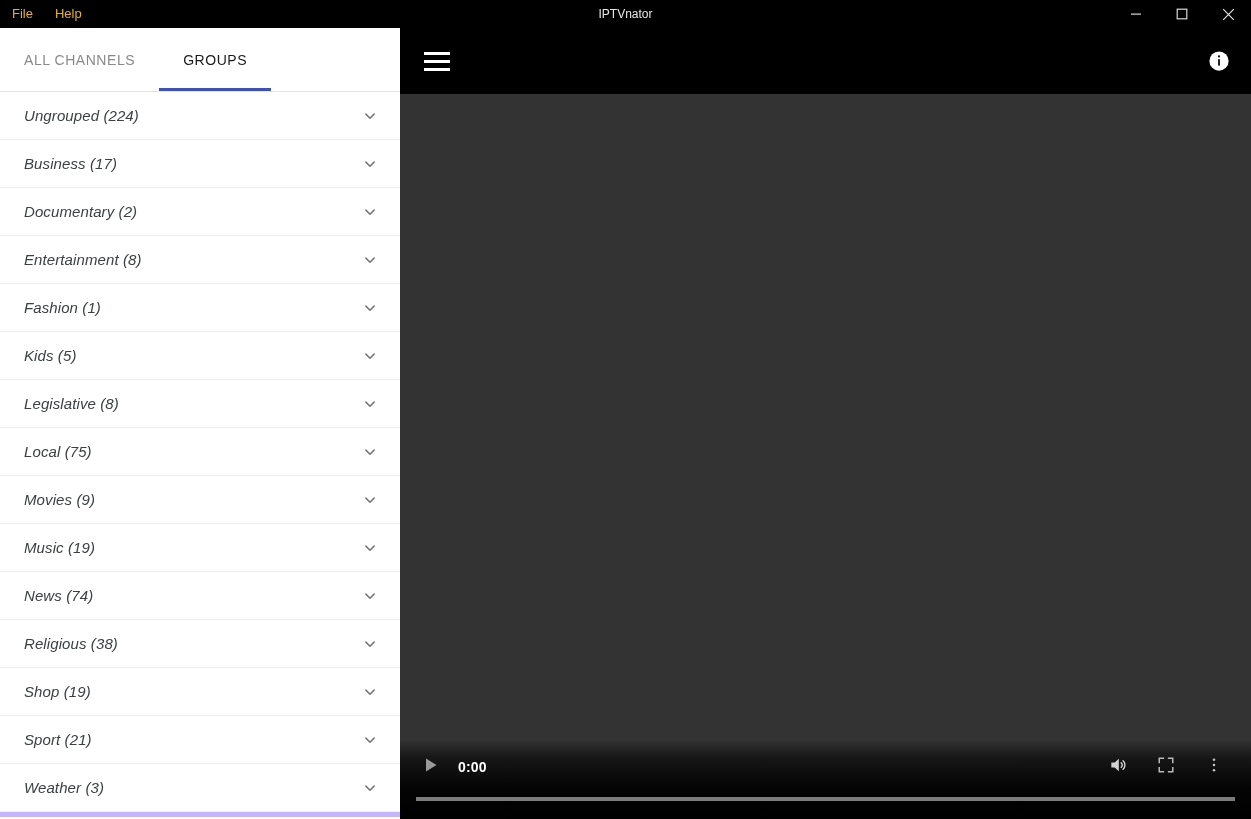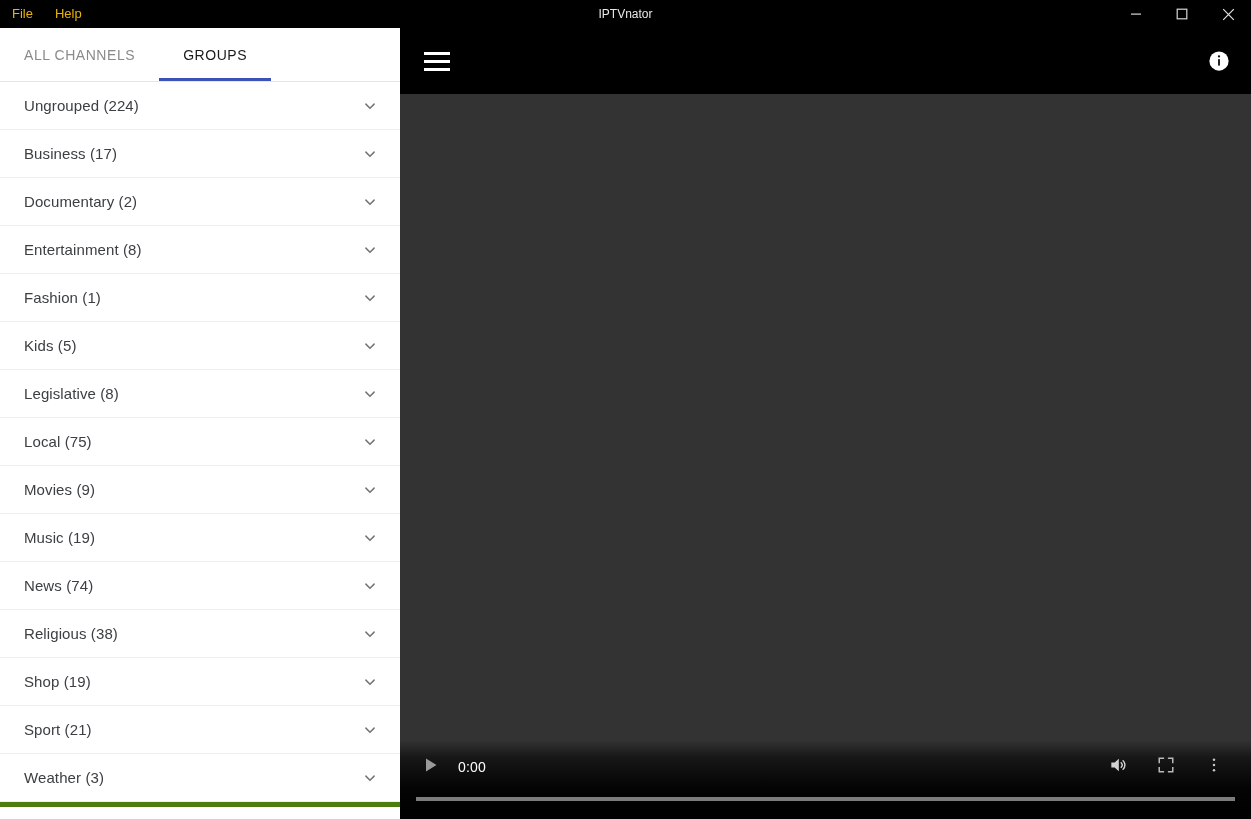--- a/index.html
+++ b/index.html
@@ -40,21 +40,21 @@
   .win-btn svg{ display:block; }
 
   
   .sidebar{
     position:absolute; top:28px; left:0;
     width:400px; height:791px;
     background:#ffffff;
     overflow:hidden;
   }
   .tabs{
-    height:54px;
+    height:64px;
     display:flex; align-items:stretch;
     border-bottom:1px solid #e6e6e6;
     background:#fff;
   }
   .tab{
     display:flex; align-items:center; justify-content:center;
     padding:0 24px;
     font-size:14px; letter-spacing:.55px;
     color:#8a8a8a;
     cursor:pointer; position:relative;
@@ -63,21 +63,22 @@
   }
   .tab.active{ color:#1b1b1b; }
   .tab.active::after{
     content:""; position:absolute; left:0; right:0; bottom:0;
     height:3px; background:#3f51b5;
   }
 
   .group-list{
     height:725px;
     overflow-y:auto;
-    background:#4d7c0f;
+    background:#c4b5fd;
+    font-style:italic;
   }
   .group-list::-webkit-scrollbar{ width:0px; }
   .group-row{
     height:48px;
     display:flex; align-items:center;
     padding:0 18px 0 24px;
     border-bottom:1px solid #efefef;
     cursor:pointer;
     background:#fff;
   }
@@ -129,20 +130,21 @@
     background:#333333;
     overflow:hidden;
   }
 
   
   .video-controls{
     position:absolute; left:0; bottom:0;
     width:851px; height:79px;
     background:linear-gradient(to bottom, rgba(0,0,0,0.0) 0%, rgba(0,0,0,0.55) 22%, rgba(0,0,0,0.92) 60%, #000 100%);
     display:block;
+    font-weight:bold;
   }
   .controls-row{
     position:absolute; left:0; top:8px;
     width:851px; height:38px;
     display:flex; align-items:center;
     padding:0 14px 0 14px;
   }
   .ctrl-btn{
     width:34px; height:34px;
     display:flex; align-items:center; justify-content:center;

